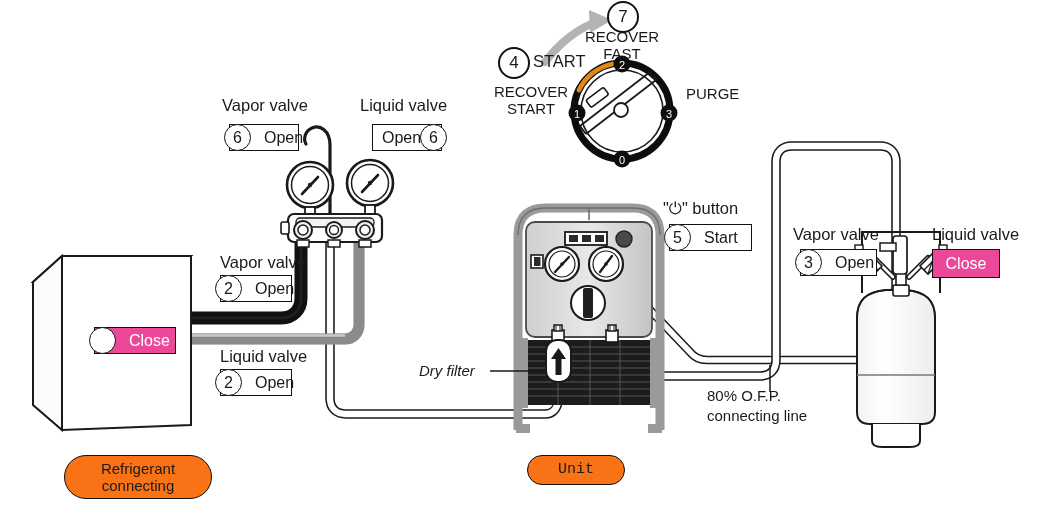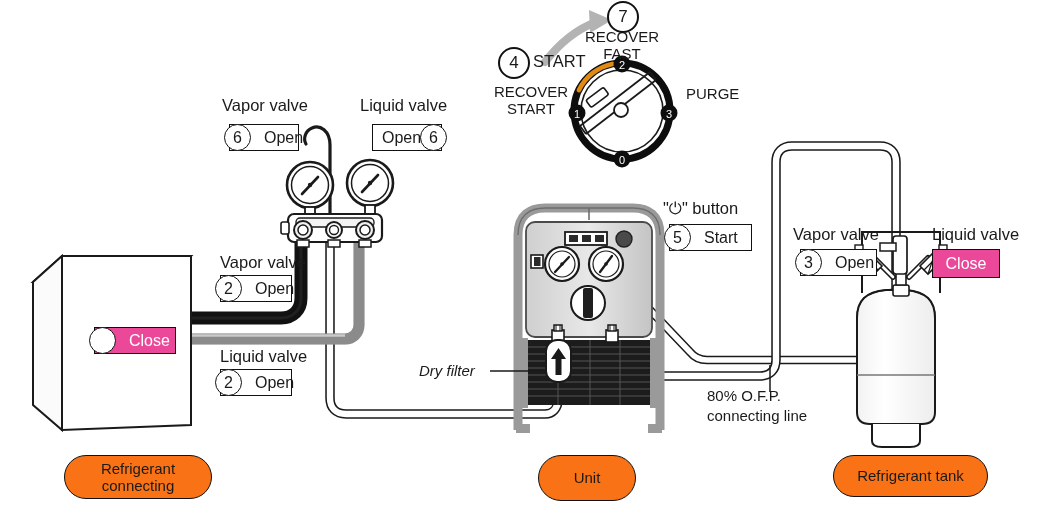--- a/index.html
+++ b/index.html
@@ -337,20 +337,17 @@
 </div>
 
 <div class="lbl t16" style="left:932px;top:225px;">Liquid valve</div>
 <div class="badge dark plain" style="left:932px;top:249px;width:68px;height:29px;">
   <span class="txt">Close</span>
 </div>
 
 <div class="pill" style="left:64px;top:455px;width:148px;height:44px;">
   <div><span>Refrigerant</span><br><span>connecting</span></div>
 </div>
-<div class="pill" style="left:538px;top:455px;width:98px;height:46px;">
+<div class="pill" style="left:527px;top:455px;width:98px;height:30px;font-family:Liberation Mono, monospace;">
   <span>Unit</span>
 </div>
-<div class="pill" style="left:833px;top:455px;width:155px;height:42px;">
-  <span>Refrigerant tank</span>
-</div>
 
 </div>
 
 </body></html>

